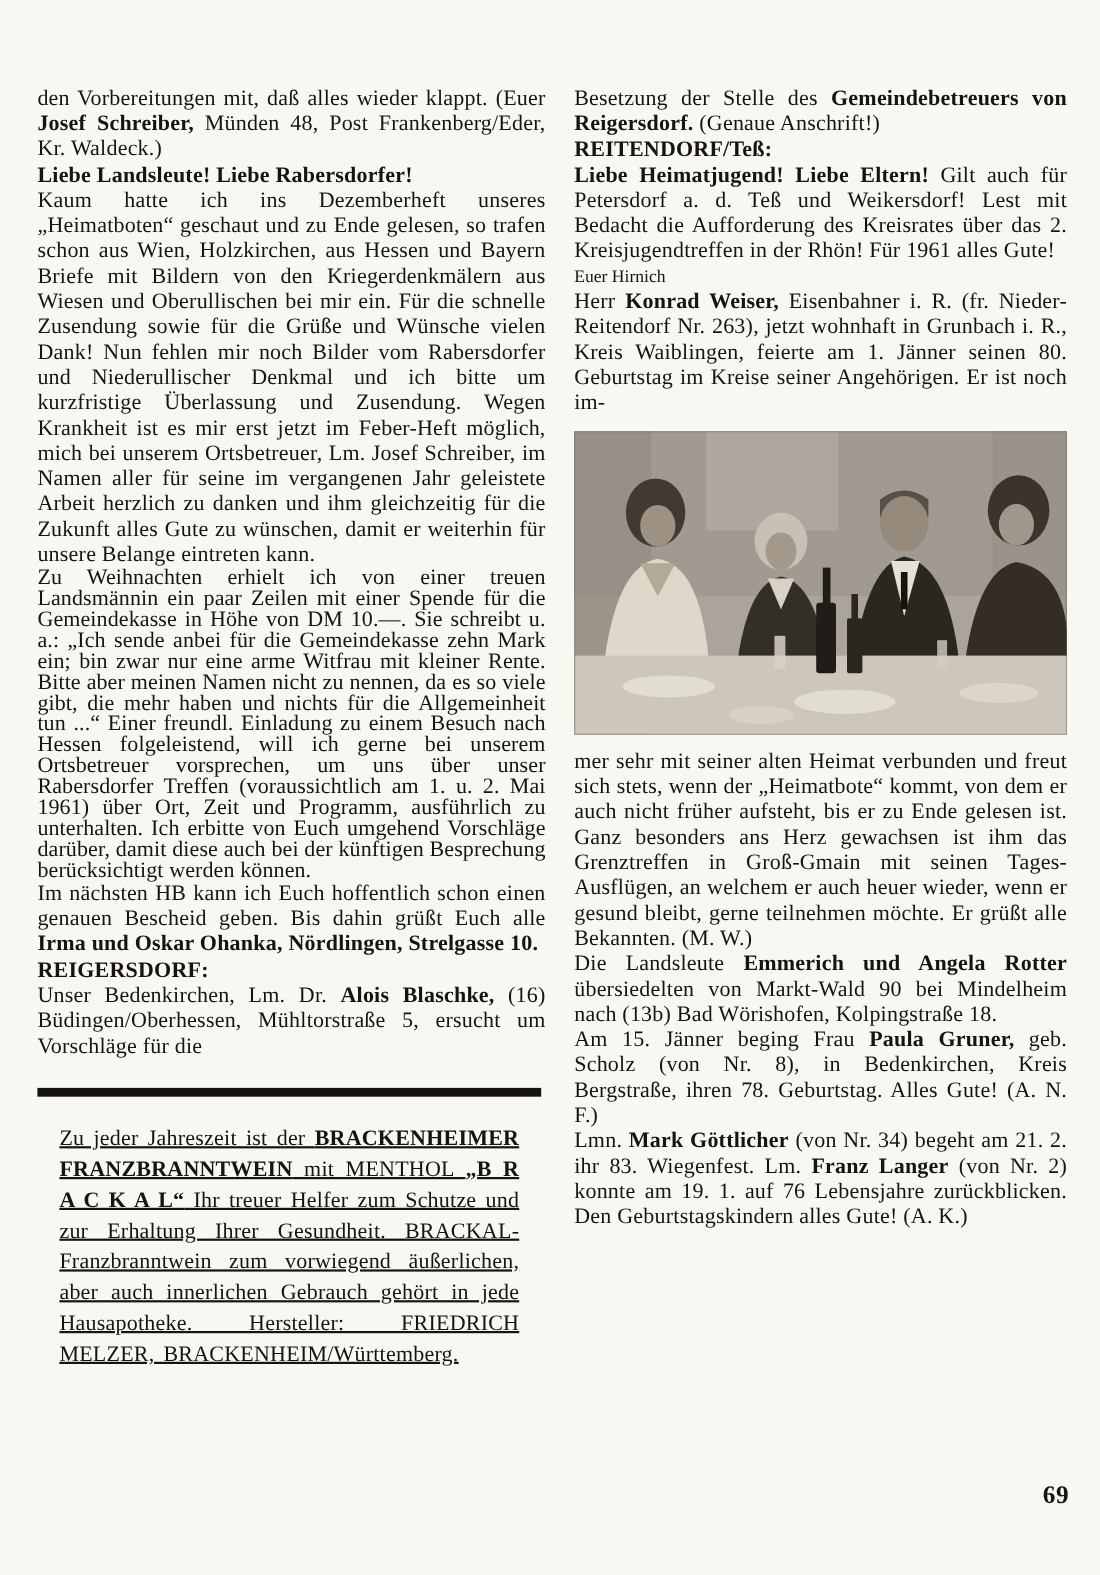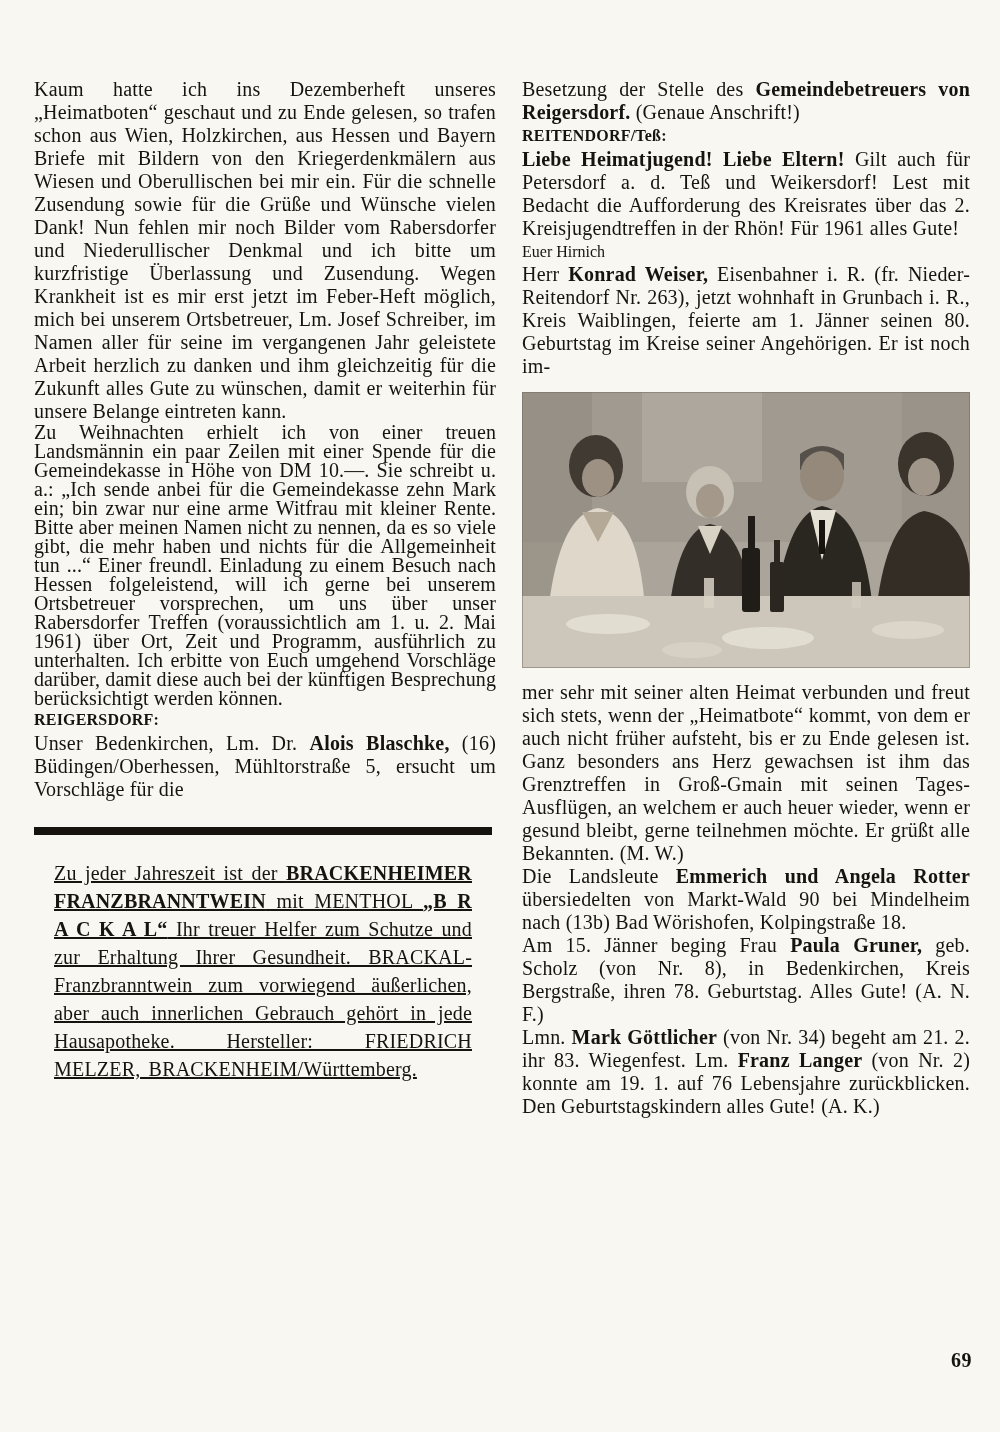--- a/index.html
+++ b/index.html
@@ -15,45 +15,48 @@
     font-family:"Liberation Serif","DejaVu Serif",serif;
     position:relative;
     overflow:hidden;
   }
   .page{position:absolute;inset:0;padding:78px 30px 0 34px;}
   .columns{display:flex;gap:26px;}
   .col-left{width:462px;}
   .col-right{width:448px;position:relative;}
   p.para{margin:0;text-align:justify;hyphens:auto;}
   .body{font-size:20px;line-height:23px;letter-spacing:0.2px;}
-  .heading{font-size:16px;line-height:24px;font-weight:bold;text-align:left;letter-spacing:0.2px;}
+  .heading{font-size:20px;line-height:24px;font-weight:bold;text-align:left;letter-spacing:0.2px;}
   .small{font-size:20px;line-height:19px;letter-spacing:0.1px;}
   .signature{font-size:16px;line-height:23px;text-align:right;}
   .gap{margin-top:20px;}
   .b{font-weight:bold;}
   .divider-bar{height:8px;background:var(--ink);margin:26px 4px 24px 0;}
   .ad-block{padding:0 24px 0 20px;text-decoration:underline;}
   .ad-block .body{line-height:28px;word-spacing:3px;}
   .photo-fig{margin:14px 0 13px;padding:0;}
   .photo-fig svg{display:block;width:448px;height:276px;}
   .page-number{
     position:absolute;right:28px;bottom:60px;
-    font-size:20px;font-weight:bold;letter-spacing:0.5px;
+    font-size:23px;font-weight:bold;letter-spacing:0.5px;
   }
 </style>
 </head>
 <body>
 
 <div class="page">
   <div class="columns">
 
     <div class="col col-left">
       <div>
+          <p class="para body"><span class="r">den Vorbereitungen mit, daß alles wieder klappt. (Euer </span><span class="b">Josef Schreiber,</span><span class="r"> Münden 48, Post Frankenberg/Eder, Kr. Waldeck.)</span></p>
+          <p class="para heading gap"><span class="b">Liebe Landsleute! Liebe Rabersdorfer!</span></p>
           <p class="para body"><span class="r">Kaum hatte ich ins Dezemberheft unseres „Heimatboten“ geschaut und zu Ende gelesen, so trafen schon aus Wien, Holzkirchen, aus Hessen und Bayern Briefe mit Bildern von den Kriegerdenkmälern aus Wiesen und Oberullischen bei mir ein. Für die schnelle Zusendung sowie für die Grüße und Wünsche vielen Dank! Nun fehlen mir noch Bilder vom Rabersdorfer und Niederullischer Denkmal und ich bitte um kurzfristige Überlassung und Zusendung. Wegen Krankheit ist es mir erst jetzt im Feber-Heft möglich, mich bei unserem Ortsbetreuer, Lm. Josef Schreiber, im Namen aller für seine im vergangenen Jahr geleistete Arbeit herzlich zu danken und ihm gleichzeitig für die Zukunft alles Gute zu wünschen, damit er weiterhin für unsere Belange eintreten kann.</span></p>
           <p class="para small"><span class="r">Zu Weihnachten erhielt ich von einer treuen Landsmännin ein paar Zeilen mit einer Spende für die Gemeindekasse in Höhe von DM 10.—. Sie schreibt u. a.: „Ich sende anbei für die Gemeindekasse zehn Mark ein; bin zwar nur eine arme Witfrau mit kleiner Rente. Bitte aber meinen Namen nicht zu nennen, da es so viele gibt, die mehr haben und nichts für die Allgemeinheit tun ...“ Einer freundl. Einladung zu einem Besuch nach Hessen folgeleistend, will ich gerne bei unserem Ortsbetreuer vorsprechen, um uns über unser Rabersdorfer Treffen (voraussichtlich am 1. u. 2. Mai 1961) über Ort, Zeit und Programm, ausführlich zu unterhalten. Ich erbitte von Euch umgehend Vorschläge darüber, damit diese auch bei der künftigen Besprechung berücksichtigt werden können.</span></p>
+          <p class="para body"><span class="r">Im nächsten HB kann ich Euch hoffentlich schon einen genauen Bescheid geben. Bis dahin grüßt Euch alle </span><span class="b">Irma und Oskar Ohanka, Nördlingen, Strelgasse 10.</span></p>
           <p class="para heading gap"><span class="b">REIGERSDORF:</span></p>
           <p class="para body"><span class="r">Unser Bedenkirchen, Lm. Dr. </span><span class="b">Alois Blaschke,</span><span class="r"> (16) Büdingen/Oberhessen, Mühltorstraße 5, ersucht um Vorschläge für die</span></p>
         </div>
 
       <div class="divider-bar"></div>
 
       <div class="ad-block">
           <p class="para body"><span class="r">Zu jeder Jahreszeit ist der </span><span class="b">BRACKENHEIMER FRANZBRANNTWEIN</span><span class="r"> mit MENTHOL </span><span class="b">„B R A C K A L“</span><span class="r"> Ihr treuer Helfer zum Schutze und zur Erhaltung Ihrer Gesundheit. BRACKAL-Franzbranntwein zum vorwiegend äußerlichen, aber auch innerlichen Gebrauch gehört in jede Hausapotheke. Hersteller: FRIEDRICH MELZER, BRACKENHEIM/Württemberg.</span></p>
         </div>
     </div>

